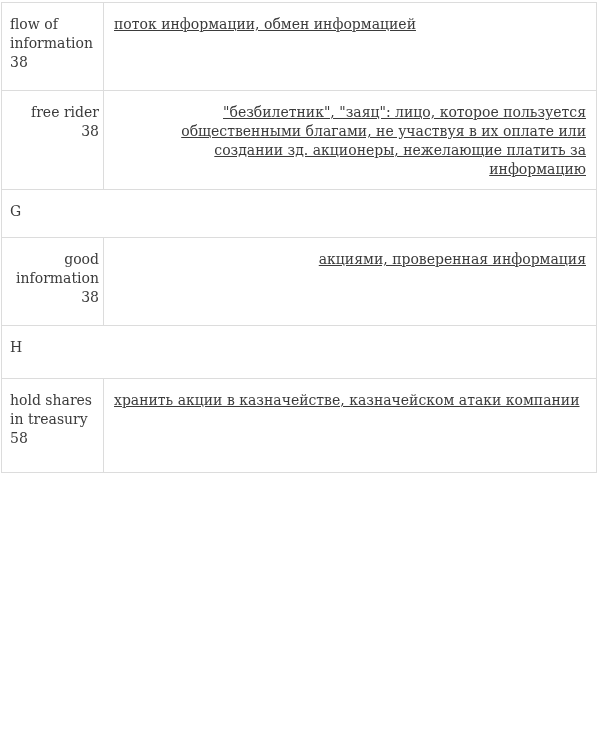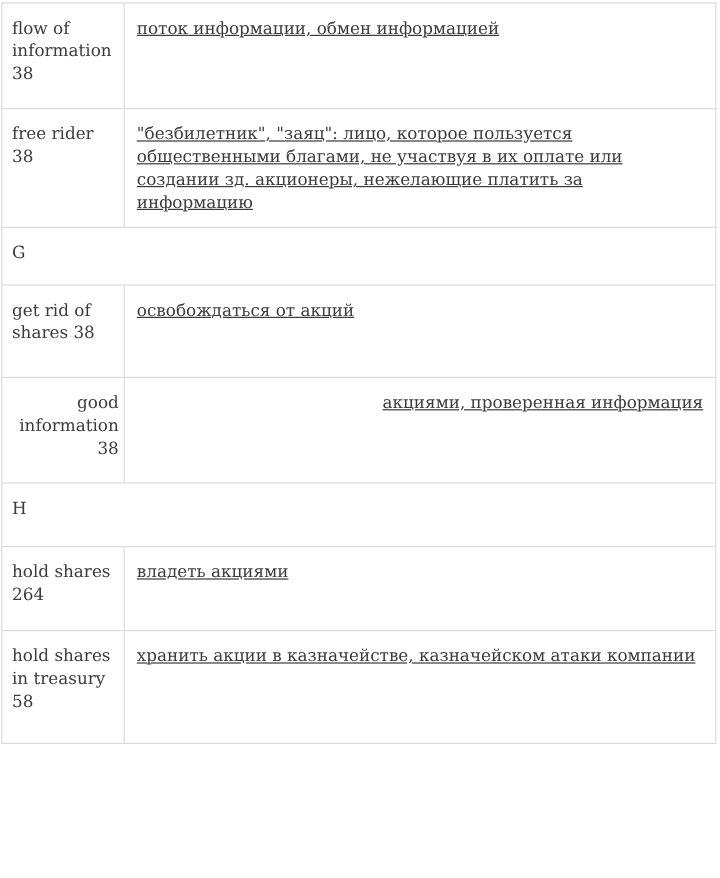--- a/index.html
+++ b/index.html
@@ -48,40 +48,32 @@
 </style>
 </head>
 <body>
 
 <table class="glossary">
   <tbody id="glossary-body">
       <tr class="entry-row" style="height: 88px;">
     <td class="term-cell">flow of information 38</td>
     <td class="def-cell">поток информации, обмен информацией</td>
   </tr>
-      <tr class="entry-row" style="height: 94px;">
+      <tr class="entry-row" style="height: 94px; text-align: right;">
     <td class="term-cell">free rider 38</td>
     <td class="def-cell">"безбилетник", "заяц": лицо, которое пользуется общественными благами, не участвуя в их оплате или создании зд. акционеры, нежелающие платить за информацию</td>
   </tr>
       <tr class="section-row" style="height: 48px;">
     <td class="section-cell" colspan="2">G</td>
-  </tr>
-      <tr class="entry-row" style="height: 77px;">
-    <td class="term-cell">get rid of shares 38</td>
-    <td class="def-cell">освобождаться от акций</td>
   </tr>
       <tr class="entry-row" style="height: 88px; text-align: right;">
     <td class="term-cell">good information 38</td>
     <td class="def-cell">акциями, проверенная информация</td>
   </tr>
       <tr class="section-row" style="height: 53px;">
     <td class="section-cell" colspan="2">H</td>
-  </tr>
-      <tr class="entry-row" style="height: 70px;">
-    <td class="term-cell">hold shares 264</td>
-    <td class="def-cell">владеть акциями</td>
   </tr>
       <tr class="entry-row" style="height: 94px;">
     <td class="term-cell">hold shares in treasury 58</td>
     <td class="def-cell">хранить акции в казначействе, казначейском атаки компании</td>
   </tr>
     </tbody>
 </table>
 
 </body></html>

